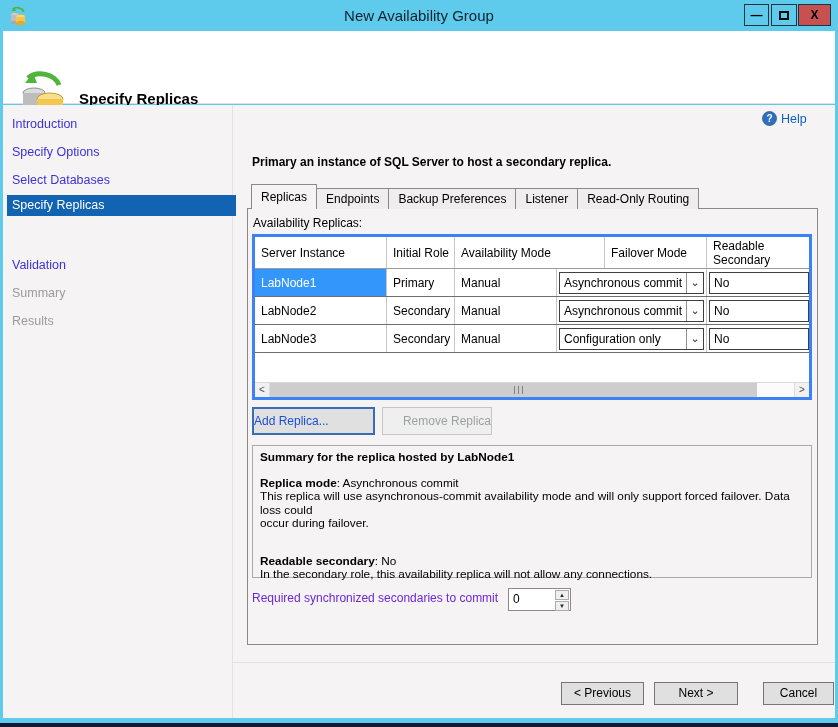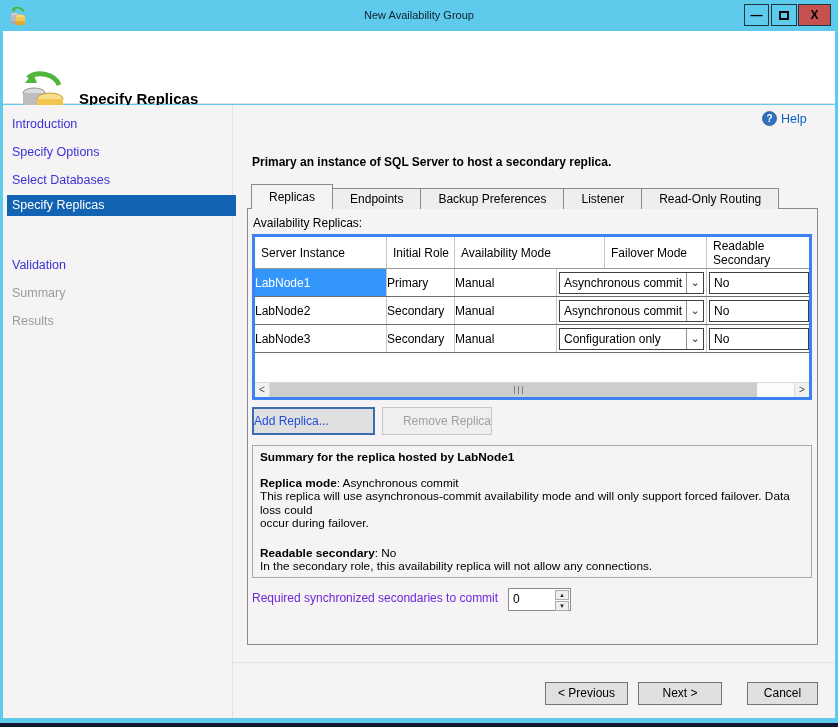--- a/index.html
+++ b/index.html
@@ -3,21 +3,21 @@
 <meta charset="utf-8">
 <style>
   * { box-sizing: border-box; margin: 0; padding: 0; }
   html,body { width: 838px; height: 727px; background:#10202c; font-family:"Liberation Sans", sans-serif; }
   .window { position:relative; width:838px; height:727px; background:#5ecbec; overflow:hidden; }
 
   
   .titlebar { position:absolute; left:0; top:0; width:838px; height:31px; background:#5ecbec; }
   .tb-icon { position:absolute; left:9px; top:6px; width:18px; height:20px; }
   .tb-title { position:absolute; left:0; top:0; width:100%; height:31px; line-height:31px;
-              text-align:center; font-size:11px; color:#10222e; }
+              text-align:center; font-size:15px; color:#10222e; }
   .wbtn { position:absolute; top:4px; height:22px; border:1px solid #1c3540; text-align:center;
           line-height:20px; font-size:12px; font-weight:bold; color:#000; cursor:pointer; }
   .wbtn.min { left:744px; width:25px; }
   .wbtn.max { left:771px; width:26px; }
   .wbtn.close { left:798px; width:33px; background:#c75050; }
   .max-glyph { display:inline-block; width:10px; height:9px; border:2px solid #0a0a0a; margin-top:6px; }
 
   
   .frame-l { position:absolute; left:0; top:31px; width:3px; height:696px; background:#5ecbec; }
   .frame-r { position:absolute; left:835px; top:31px; width:3px; height:696px; background:#5ecbec; }
@@ -40,35 +40,35 @@
   .nav-selected span { position:absolute; left:5px; top:3px; font-size:12.5px; color:#ffffff; }
 
   
   .help { position:absolute; left:762px; top:111px; display:flex; align-items:center; cursor:pointer; }
   .help-txt { font-size:12.5px; color:#0b61c4; margin-left:4px; }
 
   .instruction { position:absolute; left:252px; top:155px; font-size:12px; font-weight:bold; color:#000; }
 
   
   .tabs { position:absolute; left:251px; top:184px; height:25px; display:flex; align-items:flex-end; z-index:3; }
-  .tab { height:21px; line-height:20px; padding:0 17px; font-size:12px; color:#000; background:#efedee;
+  .tab { height:21px; line-height:20px; padding:0 9px; font-size:12px; color:#000; background:#efedee;
          border:1px solid #8a8a8a; border-bottom:none; margin-left:-1px; cursor:pointer; }
   .tab.active { height:25px; line-height:24px; background:#f5f3f4; margin-left:0; z-index:4; }
   .tab-page { position:absolute; left:247px; top:208px; width:571px; height:437px;
               border:1px solid #8a8a8a; background:#f5f3f4; z-index:1; }
 
   
   .grid-label { position:absolute; left:253px; top:216px; font-size:12px; color:#000; z-index:2; }
   .grid { position:absolute; left:252px; top:234px; width:560px; height:166px; border:3px solid #3b82f6;
           background:#ffffff; overflow:hidden; z-index:2; }
   .g-header { display:flex; height:32px; border-bottom:1px solid #9b9b9b; background:#ffffff; }
   .g-hcell { display:flex; align-items:center; padding-left:6px; font-size:12px; color:#000;
              border-right:1px solid #c6c6c6; line-height:14px; overflow:hidden; white-space:normal; }
   .g-row { display:flex; height:28px; border-bottom:1px solid #6f6f6f; background:#ffffff; }
-  .g-cell { display:flex; align-items:center; font-size:12px; color:#000;
+  .g-cell { display:flex; align-items:center; padding-left:6px; font-size:12px; color:#000;
             border-right:1px solid #c6c6c6; overflow:hidden; }
   .c1 { width:132px; } .c2 { width:68px; } .c3 { width:102px; } .c4 { width:150px; } .c5 { flex:1; border-right:none; }
   .g-cell.sel { background:#3296fa; color:#ffffff; }
   .combo { display:flex; align-items:stretch; margin:2px; border:1px solid #3f3f3f; background:#fff;
            width:100%; height:22px; cursor:pointer; }
   .combo-txt { flex:1; font-size:12px; line-height:20px; padding-left:4px; white-space:nowrap; overflow:hidden; }
   .combo-btn { width:17px; border-left:1px solid #8f8f8f; text-align:center; font-size:11px; line-height:18px; color:#333; }
   .cellbox { display:flex; align-items:center; margin:2px 0 2px 2px; border:1px solid #3f3f3f; background:#fff;
              flex:1; height:22px; padding-left:4px; font-size:12px; overflow:hidden; }
   .g-cell.boxed { padding:0; }
@@ -87,39 +87,39 @@
   
   .btn-add { position:absolute; left:252px; top:407px; width:123px; height:28px; background:#e0e0e0;
              border:2px solid #3b6db3; font-size:12px; color:#1d4ed8; text-align:left; line-height:24px; cursor:pointer; z-index:2; }
   .btn-remove { position:absolute; left:382px; top:407px; width:110px; height:28px; background:#efefef;
                 border:1px solid #c6c6c6; font-size:12px; color:#9fa0a0; text-align:right; line-height:26px; z-index:2; }
 
   
   .summary { position:absolute; left:252px; top:445px; width:560px; height:133px; border:1px solid #aba9aa;
              padding:5px 7px; font-size:11.8px; line-height:13.5px; color:#000; z-index:2; }
   .sum-title { font-weight:bold; margin-bottom:12px; }
-  .sum-line { margin-top:4px; }
+  .sum-line { margin-top:12px; }
   .sum-line b { font-weight:bold; }
   .sum-desc { white-space:pre-line; }
   .spacer12 { height:12px; }
 
   
   .commit-label { position:absolute; left:252px; top:591px; font-size:12px; color:#6d28d9; z-index:2; }
   .spinner { position:absolute; left:508px; top:588px; width:63px; height:23px; border:1px solid #8a8a8a;
              background:#ffffff; display:flex; z-index:2; }
   .spin-val { flex:1; font-size:12px; padding:3px 0 0 4px; }
   .spin-btns { width:15px; display:flex; flex-direction:column; }
   .spin-btn { flex:1; background:#efefef; border:1px solid #acacac; margin:1px 1px 0 0; text-align:center;
               font-size:6px; line-height:8px; color:#222; cursor:pointer; }
   .spin-btn.down { margin-top:1px; margin-bottom:1px; }
 
   
   .footer-sep { position:absolute; left:233px; top:662px; width:602px; height:1px; background:#e2e0e1; }
   .fbtn { position:absolute; top:682px; height:23px; background:#e0e0e0; border:1px solid #757575;
-          font-size:12px; color:#000; text-align:center; line-height:21px; cursor:pointer; }
+          font-size:12px; color:#000; text-align:center; line-height:21px; cursor:pointer;margin-left:16px; }
   .fbtn.prev { left:545px; width:83px; }
   .fbtn.next { left:638px; width:84px; }
   .fbtn.cancel { left:747px; width:71px; }
 </style>
 </head>
 <body>
 
 <div class="window">
 
   <div class="titlebar">

